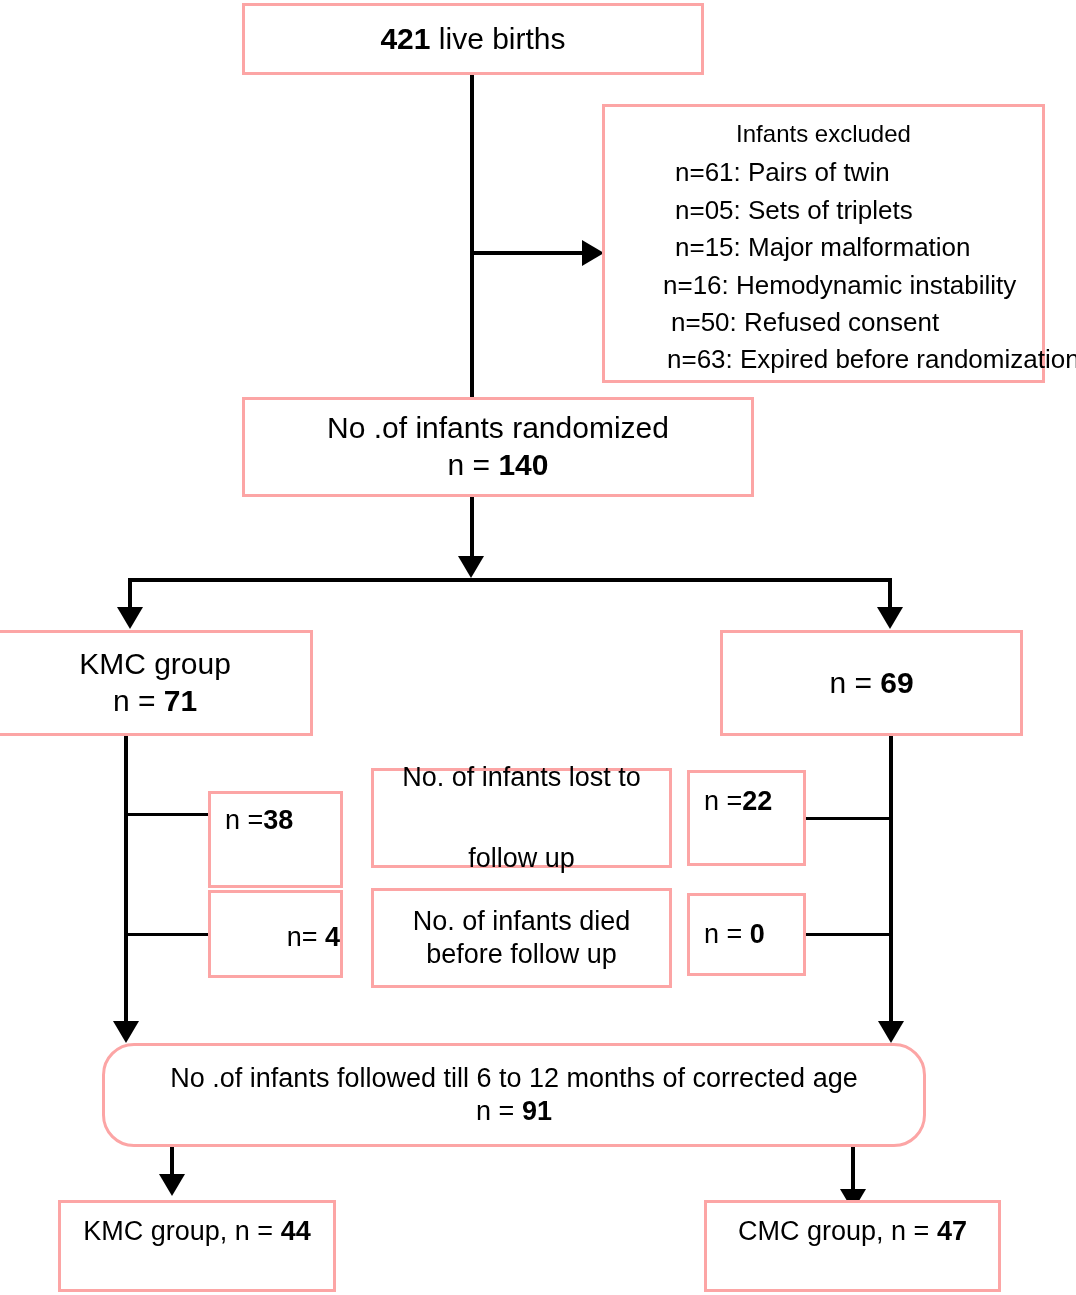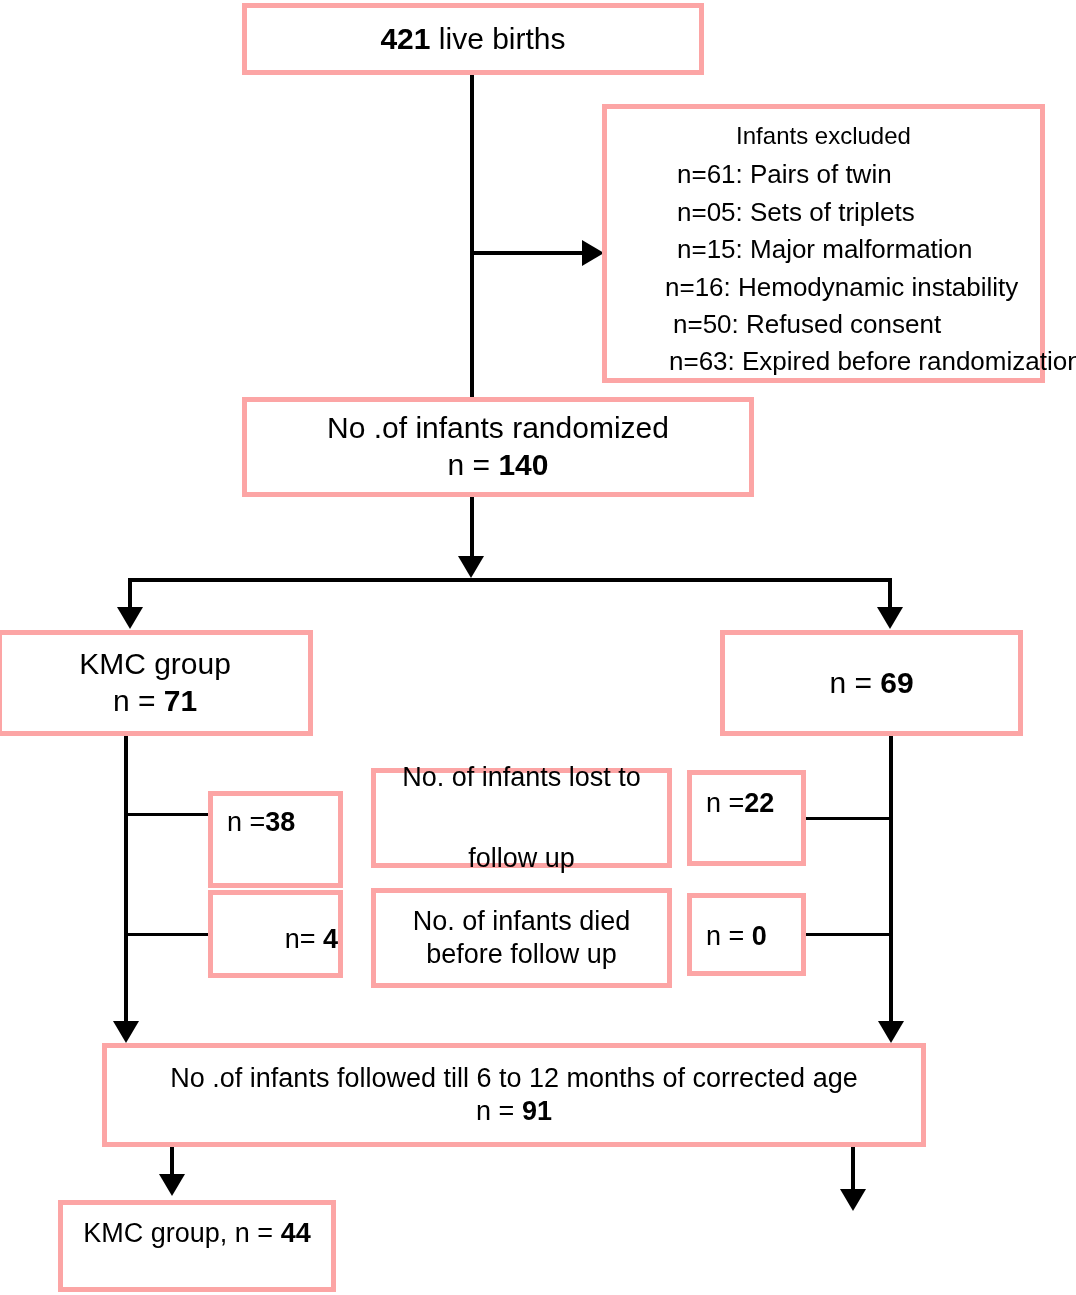--- a/index.html
+++ b/index.html
@@ -14,21 +14,21 @@
   #flowchart {
     position: relative;
     width: 1076px;
     height: 1295px;
     background: #ffffff;
     overflow: hidden;
   }
   .box {
     position: absolute;
     box-sizing: border-box;
-    border: 5px solid #fca5a5;
+    border: 3px solid #fca5a5;
     background: #ffffff;
     display: flex;
     flex-direction: column;
     align-items: center;
     justify-content: center;
     text-align: center;
     line-height: 1.22;
     z-index: 3;
   }
   .box.topalign { justify-content: flex-start; }
@@ -159,33 +159,38 @@
       <span>n =</span><span class="b">22</span>
     </div>
   </div>
 
   <div class="box" style="left:687px; top:893px; width:119px; height:83px; align-items:flex-start; padding-left:14px; justify-content:flex-start; padding-top:22px;">
     <div class="nbox-text">
       <span>n = </span><span class="b">0</span>
     </div>
   </div>
 
-  <div class="box" style="left:102px; top:1043px; width:824px; height:104px;">
+  <div class="box" style="left:102px; top:1043px; width:824px; height:104px;border-radius:32px;">
     <div class="t-mid">No .of infants followed till 6 to 12 months of corrected age</div>
     <div class="t-mid">
       <span>n = </span><span class="b">91</span>
     </div>
   </div>
 
   <div class="line vline" style="left:170px; top:1147px; width:4px; height:30px;"></div>
   <div class="arrowhead-down" style="left:159px; top:1174px;"></div>
 
   <div class="line vline" style="left:851px; top:1147px; width:4px; height:45px;"></div>
   <div class="arrowhead-down" style="left:840px; top:1189px;"></div>
 
   <div class="box" style="left:58px; top:1200px; width:278px; height:92px; justify-content:flex-start; padding-top:12px;">
     <div class="t-mid">
       <span>KMC group, n = </span><span class="b">44</span>
     </div>
   </div>
 
+  <div class="box" style="left:704px; top:1200px; width:297px; height:92px; justify-content:flex-start; padding-top:12px;">
+    <div class="t-mid">
+      <span>CMC group, n = </span><span class="b">47</span>
+    </div>
+  </div>
 
 </div>
 
 </body></html>

